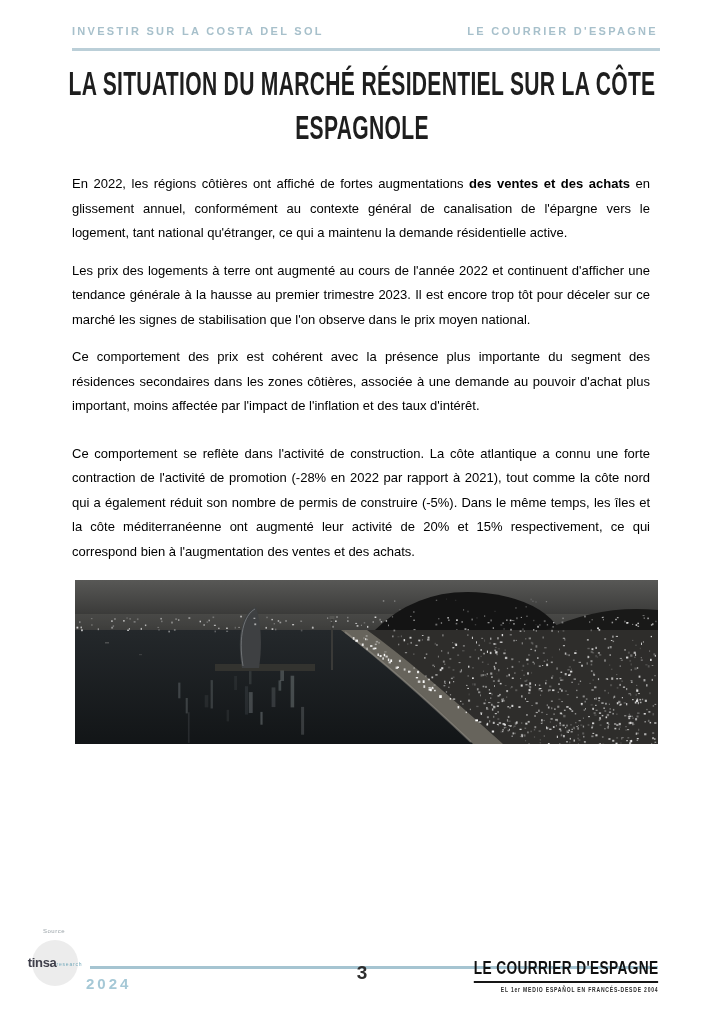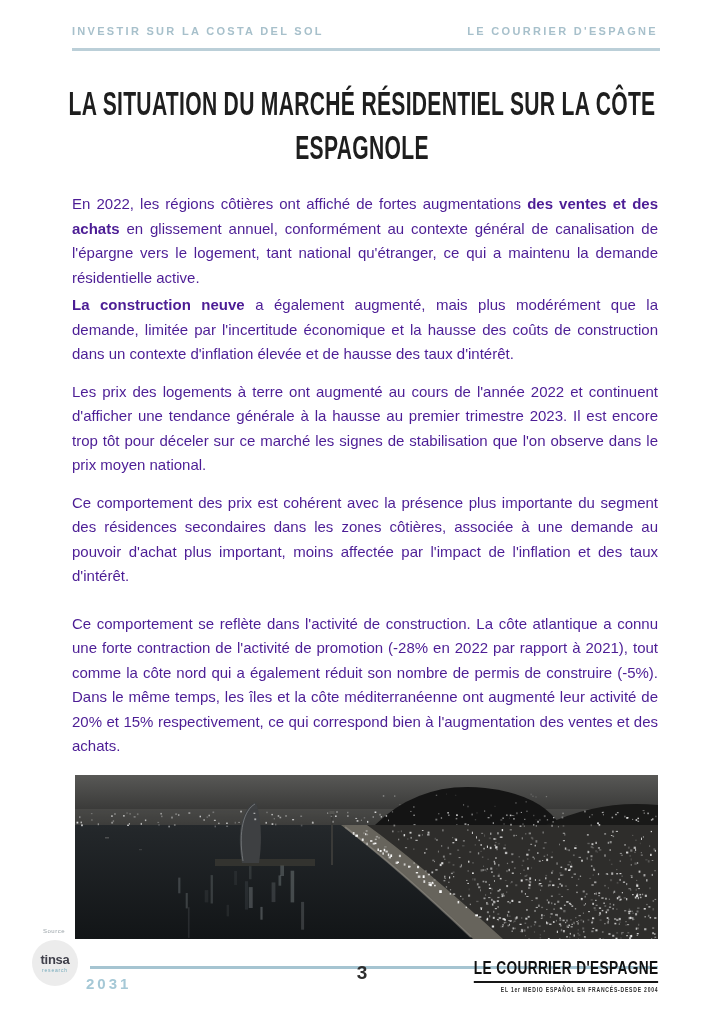--- a/index.html
+++ b/index.html
@@ -4,40 +4,40 @@
 <style>
   html,body{margin:0;padding:0;}
   body{width:724px;height:1024px;background:#ffffff;font-family:"Liberation Sans",sans-serif;position:relative;overflow:hidden;color:#3f3f3f;}
 
   
   .header{display:flex;justify-content:space-between;padding:25px 66px 0 72px;}
   .header span{font-size:11px;font-weight:700;letter-spacing:2.3px;color:#a7c0cb;}
   .header-rule{height:3px;background:#bbcfd8;margin:11px 64px 0 72px;}
 
   
-  .title-wrap{position:relative;height:108px;margin-top:20px;}
+  .title-wrap{position:relative;height:108px;}
   .page-title{position:absolute;top:10px;left:50%;width:1000px;margin:0 0 0 -500px;
     transform:scaleX(0.62);transform-origin:50% 0;
     font-size:34px;line-height:44px;font-weight:700;color:#1e1e1e;text-align:center;letter-spacing:.5px;}
   .page-title .tl{display:block;white-space:nowrap;}
 
   
   .content{padding:0 66px 0 72px;}
   .intro{margin:16px 0 0 0;font-size:15.5px;line-height:25px;font-weight:700;font-style:italic;color:#1f1f1f;text-align:justify;}
-  .para{margin:13px 0 0 0;font-size:15px;line-height:24.5px;color:#4c1d95;text-align:justify;}
+  .para{margin:13px 8px 0 0;font-size:13px;line-height:24.5px;color:#000000;text-align:justify;}
   .para.tight{margin-top:3px;}
   .para.gap{margin-top:23px;}
 
   
   .photo{margin:16px 0 0 3px;width:583px;height:164px;display:block;background:#1f2123;}
 
   
   .source-label{position:absolute;left:30px;top:928px;width:48px;text-align:center;font-size:6px;color:#9aa3a8;letter-spacing:.5px;}
   .tinsa-circle{position:absolute;left:32px;top:940px;width:46px;height:46px;border-radius:50%;background:#ececec;
-    display:flex;flex-direction:column;align-items:center;justify-content:center;}
+    display:flex;flex-direction:row;align-items:center;justify-content:center;}
   .tinsa-word{font-size:13px;font-weight:700;color:#3f3f4a;letter-spacing:-.3px;line-height:12px;}
   .tinsa-sub{font-size:5px;color:#74aabb;letter-spacing:.8px;margin-top:1px;}
   .footer-rule{position:absolute;left:90px;right:66px;top:966px;height:3px;background:#a5c4d1;}
   .footer-year{position:absolute;left:86px;top:975px;font-size:15px;font-weight:700;letter-spacing:3px;color:#a5c8d6;}
   .footer-page{position:absolute;left:0;right:0;top:962px;text-align:center;font-size:19px;font-weight:700;color:#2e2e2e;}
   .brand-block{position:absolute;right:66px;top:957px;transform:scaleX(0.72);transform-origin:100% 0;text-align:right;}
   .brand-word{font-size:19px;font-weight:700;color:#111;letter-spacing:.5px;white-space:nowrap;line-height:22px;}
   .brand-tagline{border-top:2px solid #161616;margin-top:2px;padding-top:2.5px;font-size:7px;font-weight:700;
     letter-spacing:1.1px;color:#2b2b2b;white-space:nowrap;}
 </style>
@@ -52,21 +52,20 @@
 
 <div class="title-wrap">
   <h1 class="page-title">
     <span class="tl">LA SITUATION DU MARCHÉ RÉSIDENTIEL SUR LA CÔTE</span>
     <span class="tl">ESPAGNOLE</span>
   </h1>
 </div>
 
 <div class="content">
   <p class="para"><span>En 2022, les régions côtières ont affiché de fortes augmentations </span><span style="font-weight: 700;">des ventes et des achats</span><span> en glissement annuel, conformément au contexte général de canalisation de l'épargne vers le logement, tant national qu'étranger, ce qui a maintenu la demande résidentielle active.</span></p>
-  <p class="para tight"><span style="font-weight: 700;">La construction neuve</span><span> a également augmenté, mais plus modérément que la demande, limitée par l'incertitude économique et la hausse des coûts de construction dans un contexte d'inflation élevée et de hausse des taux d'intérêt.</span></p>
   <p class="para"><span>Les </span><span style="font-weight: 400;">prix</span><span> des logements à terre ont augmenté au cours de l'année 2022 et continuent d'afficher une tendance générale à la hausse au premier trimestre 2023. Il est encore trop tôt pour déceler sur ce marché les signes de stabilisation que l'on observe dans le prix moyen national.</span></p>
   <p class="para"><span>Ce comportement des prix est cohérent avec la présence plus importante du segment des résidences secondaires dans les zones côtières, associée à une demande au pouvoir d'achat plus important, moins affectée par l'impact de l'inflation et des taux d'intérêt.</span></p>
   <p class="para gap"><span>Ce comportement se reflète dans l'activité de construction.  La côte atlantique a connu une forte contraction de l'activité de promotion (-28% en 2022 par rapport à 2021), tout comme la côte nord qui a également réduit son nombre de permis de construire (-5%). Dans le même temps, les îles et la côte méditerranéenne ont augmenté leur activité de 20% et 15% respectivement, ce qui correspond bien à l'augmentation des ventes et des achats.</span></p>
 
   <svg class="photo" viewBox="0 0 583 164" preserveAspectRatio="none" xmlns="http://www.w3.org/2000/svg">
     <defs>
       <linearGradient id="skyg" x1="0" y1="0" x2="0" y2="1">
         <stop offset="0" stop-color="#585856"></stop>
         <stop offset="1" stop-color="#2b2b2a"></stop>
       </linearGradient>
@@ -980,18 +979,18 @@
       </g>
   </svg>
 </div>
 
 <div class="source-label">Source</div>
 <div class="tinsa-circle">
   <span class="tinsa-word">tinsa</span>
   <span class="tinsa-sub">research</span>
 </div>
 <div class="footer-rule"></div>
-<div class="footer-year">2031</div>
+<div class="footer-year">2024</div>
 <div class="footer-page">3</div>
 <div class="brand-block">
   <div class="brand-word">LE COURRIER D'ESPAGNE</div>
   <div class="brand-tagline">EL 1er MEDIO ESPAÑOL EN FRANCÉS-DESDE 2004</div>
 </div>
 
 </body></html>

